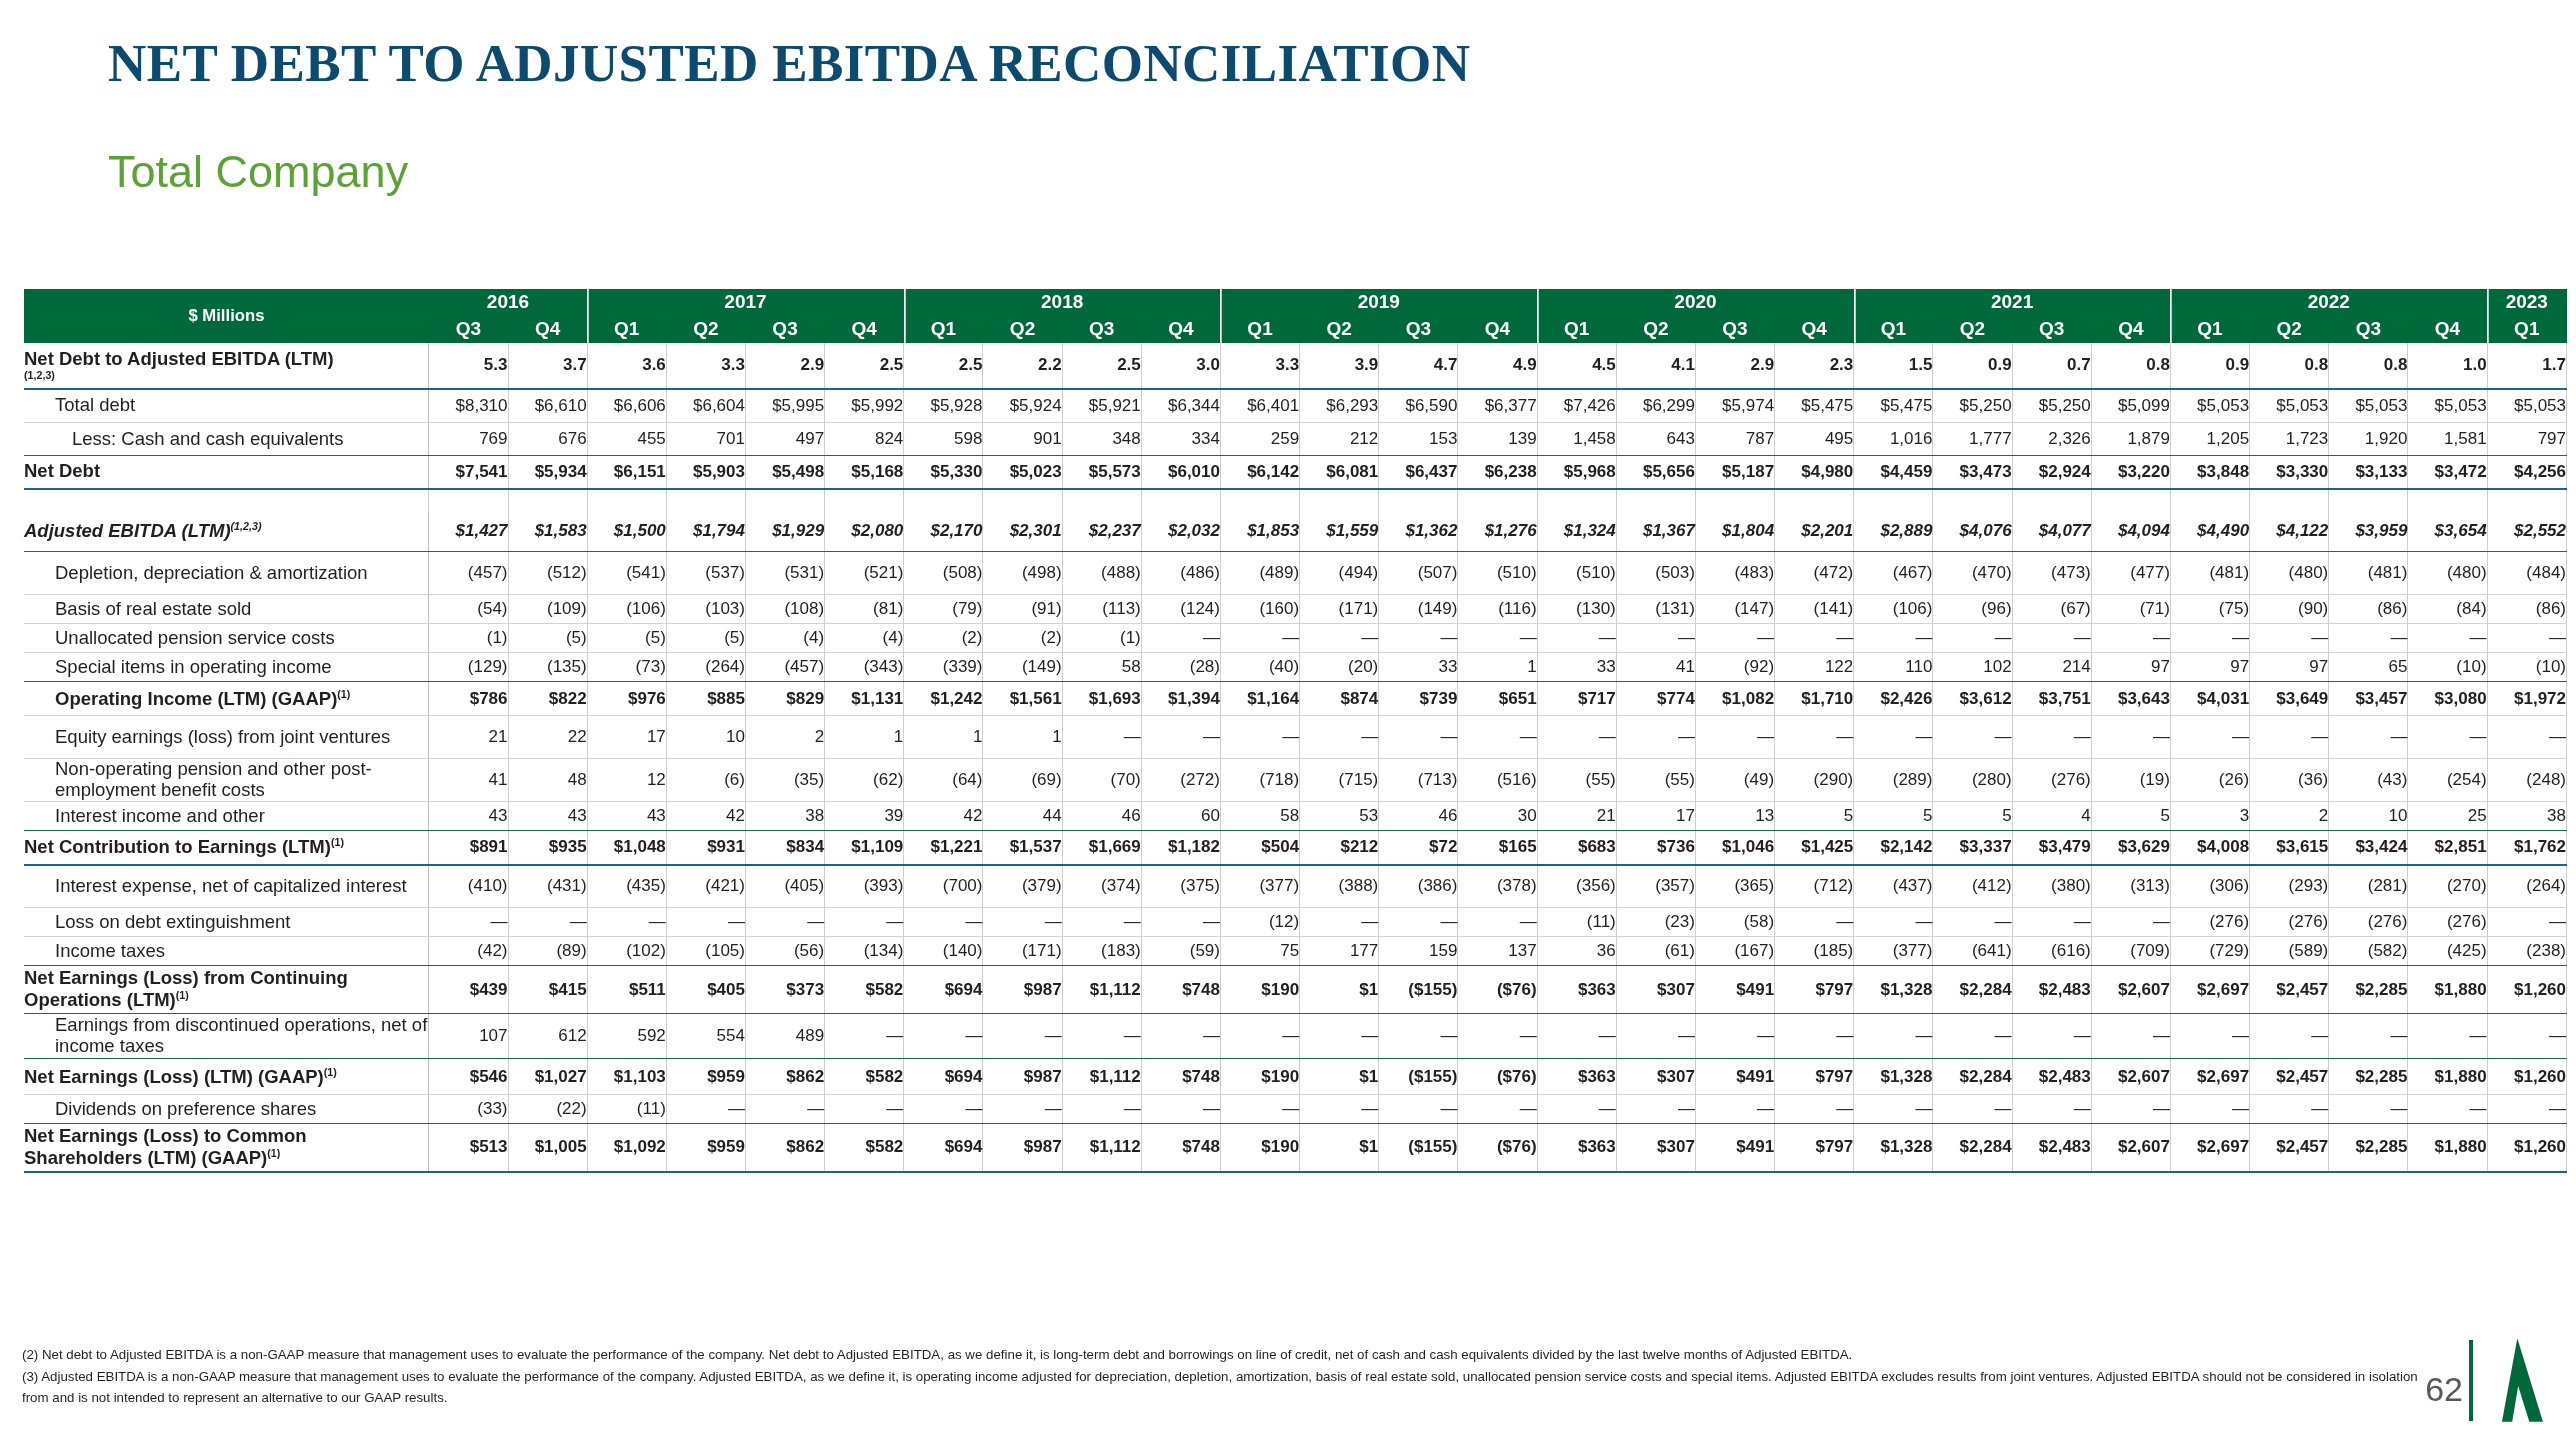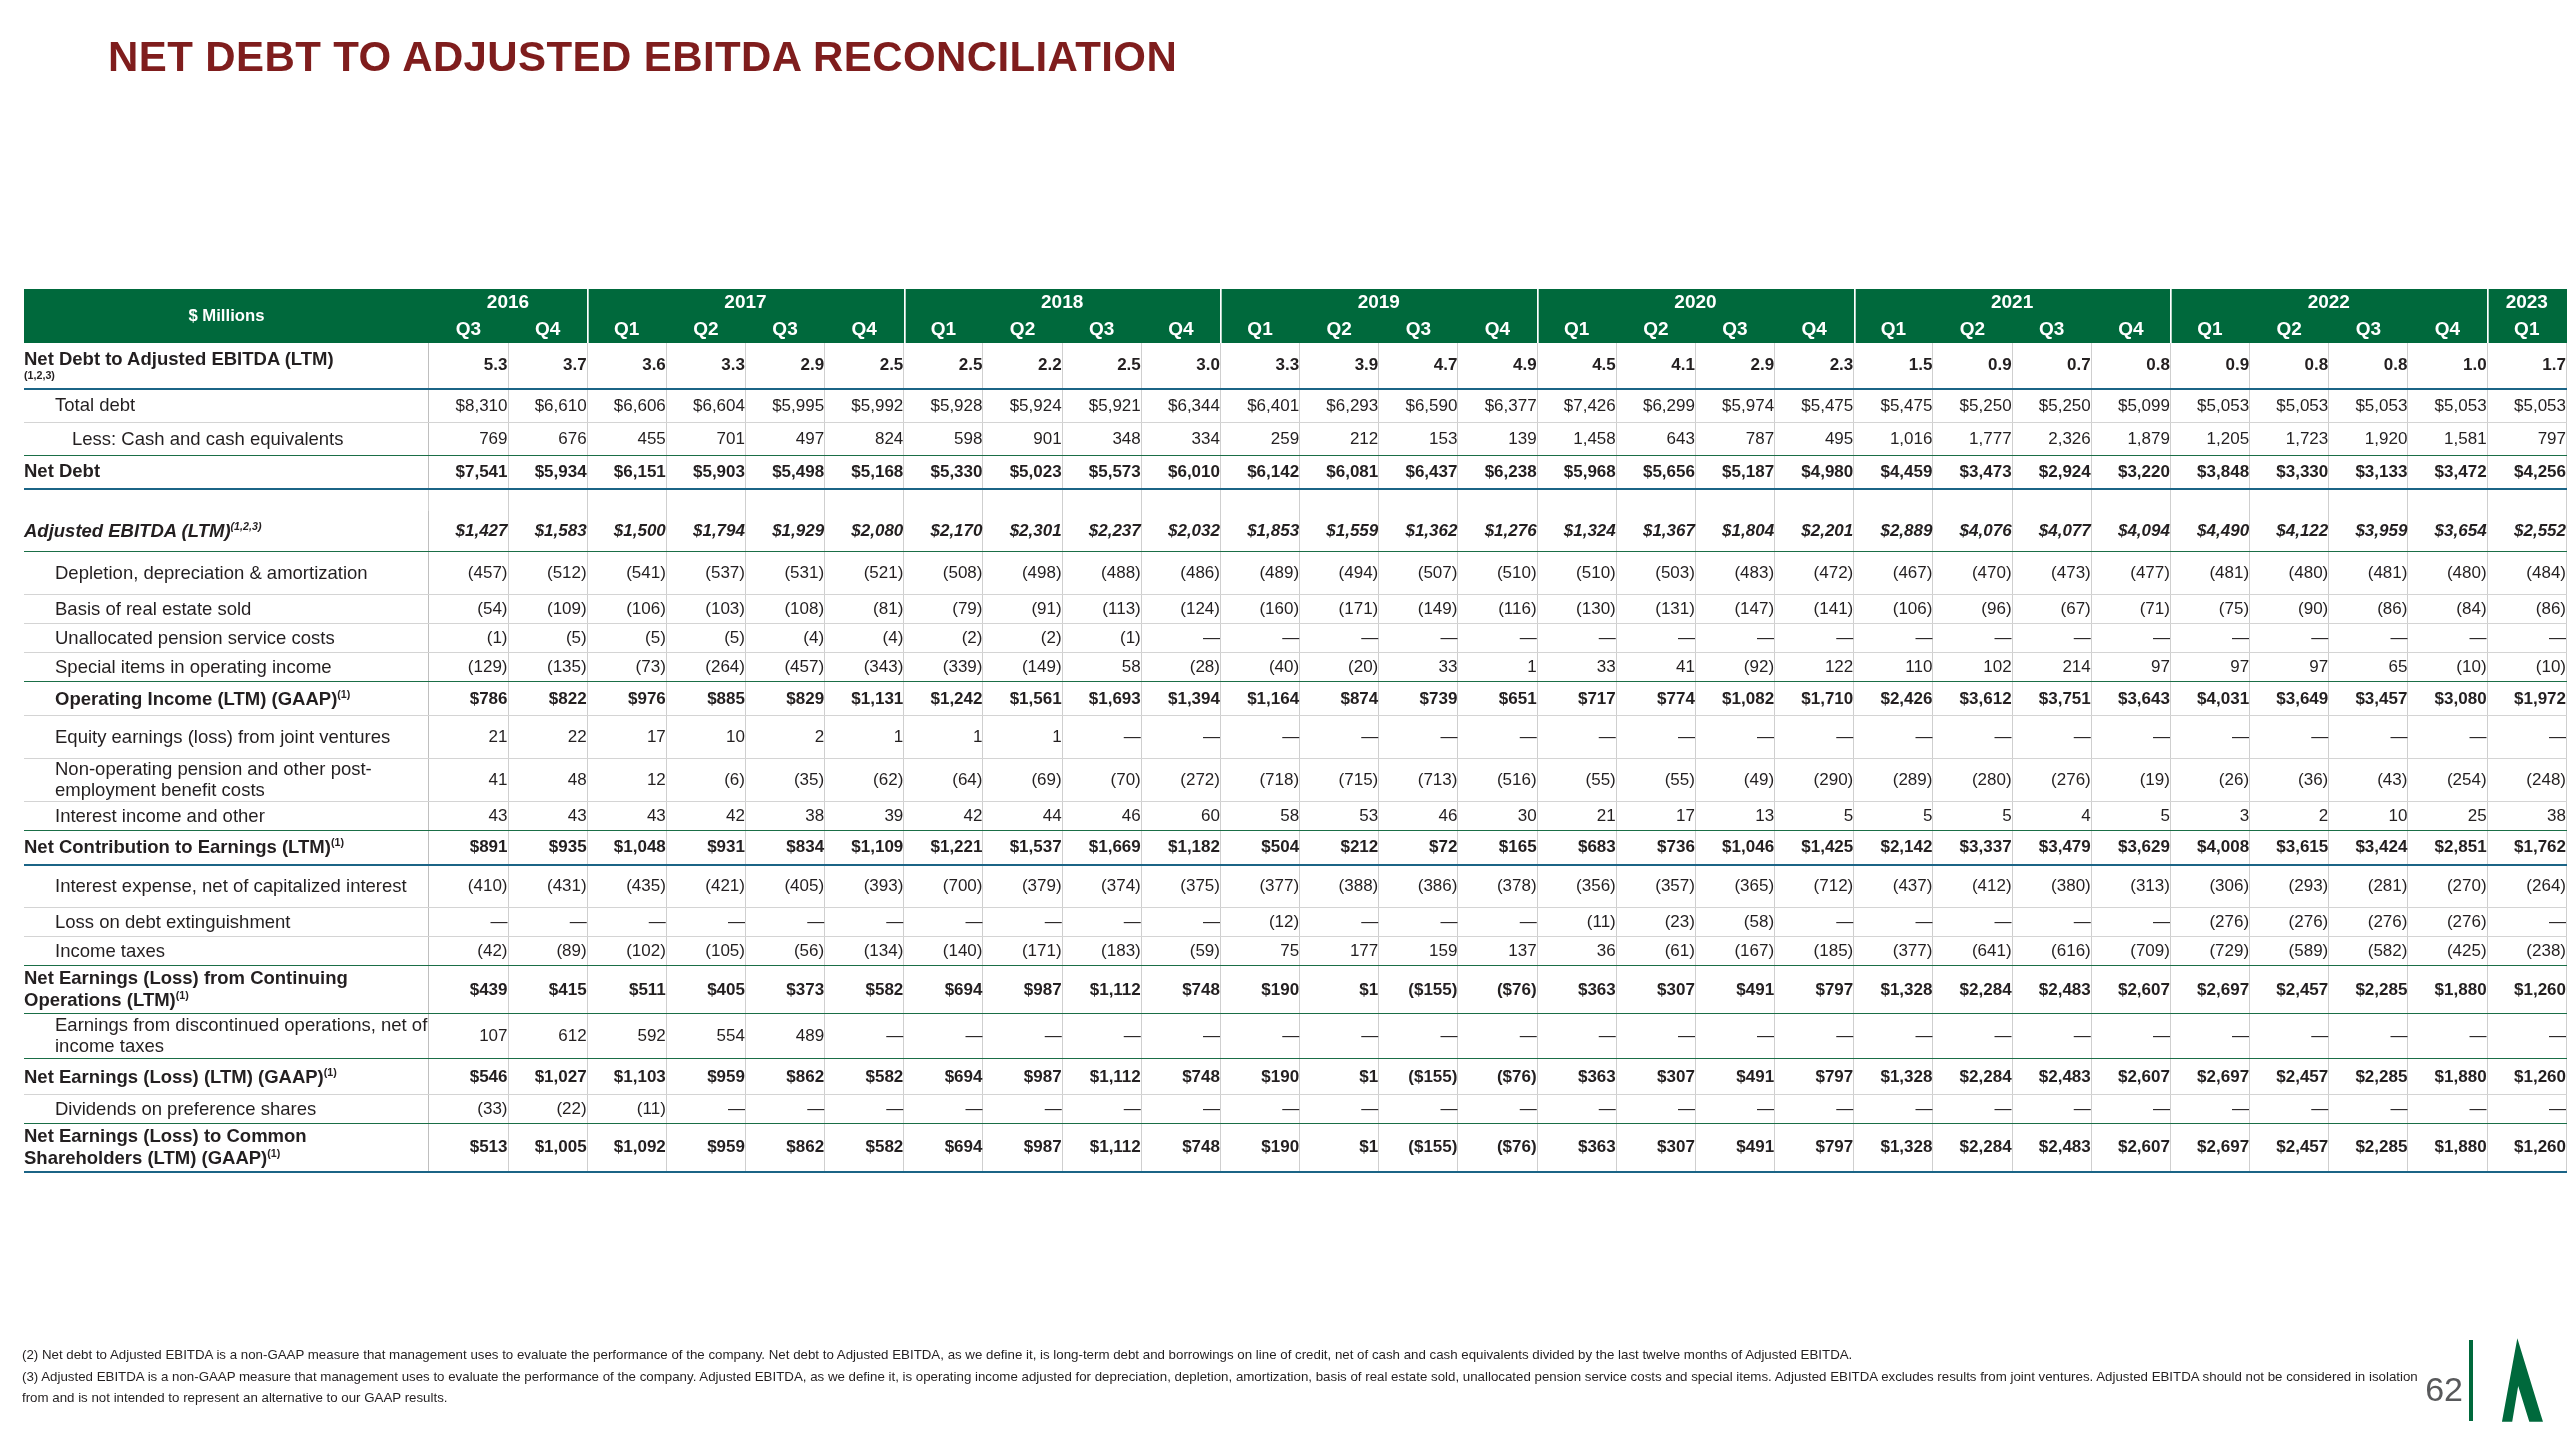--- a/index.html
+++ b/index.html
@@ -7,22 +7,22 @@
     width: 2576px; height: 1449px;
     background: #ffffff;
     font-family: "Liberation Sans", sans-serif;
     overflow: hidden;
   }
   .slide { position: relative; width: 2576px; height: 1449px; background:#fff; }
 
   
   .title {
     position: absolute; left: 108px; top: 33px;
-    font-size: 42px; font-weight: bold; letter-spacing: 0.4px;
-    color: #7f1d1d; white-space: nowrap;
+    font-size: 53px; font-weight: bold; letter-spacing: 0.4px;
+    color: #0c4a6e; white-space: nowrap; font-family: Liberation Serif, serif;
   }
   .subtitle {
     position: absolute; left: 108px; top: 146px;
     font-size: 45px; font-weight: normal; color: #5ba334;
     white-space: nowrap;
   }
 
   
   .table-wrap {
     position: absolute; left: 24px; top: 289px;
@@ -77,20 +77,21 @@
   }
   .logo-wrap { position: absolute; right: 19px; top: 1333px; width: 93px; height: 94px; }
   .logo-bar { position: absolute; left: 5.2px; top: 6.9px; width: 4.3px; height: 81px; background: #00693c; }
 </style>
 </head>
 <body>
 
 <div class="slide">
 
   <div class="title">NET DEBT TO ADJUSTED EBITDA RECONCILIATION</div>
+  <div class="subtitle">Total Company</div>
 
   <div class="table-wrap">
     <table class="fin">
       <colgroup id="colgrp">
           <col style="width: 404px;">
           <col style="width: 79px;">
           <col style="width: 79px;">
           <col style="width: 79px;">
           <col style="width: 79px;">
           <col style="width: 79px;">

